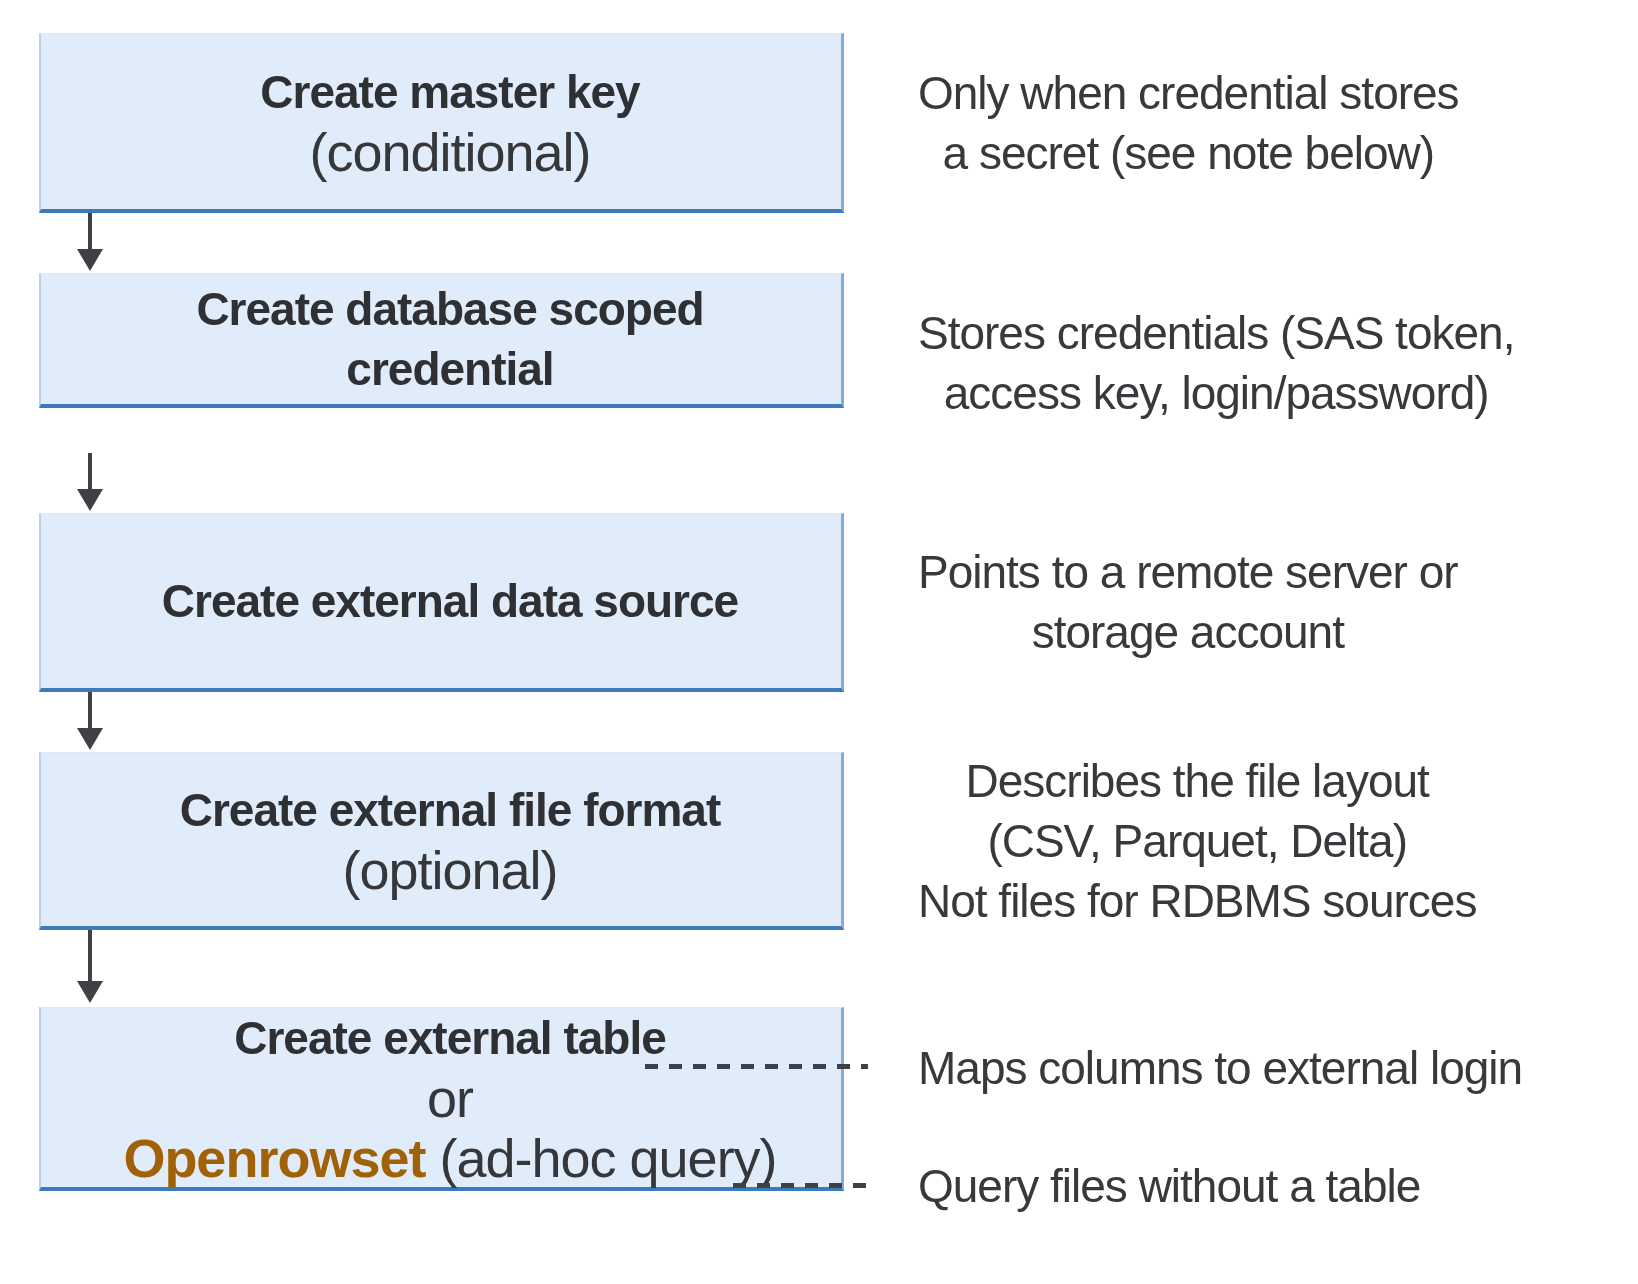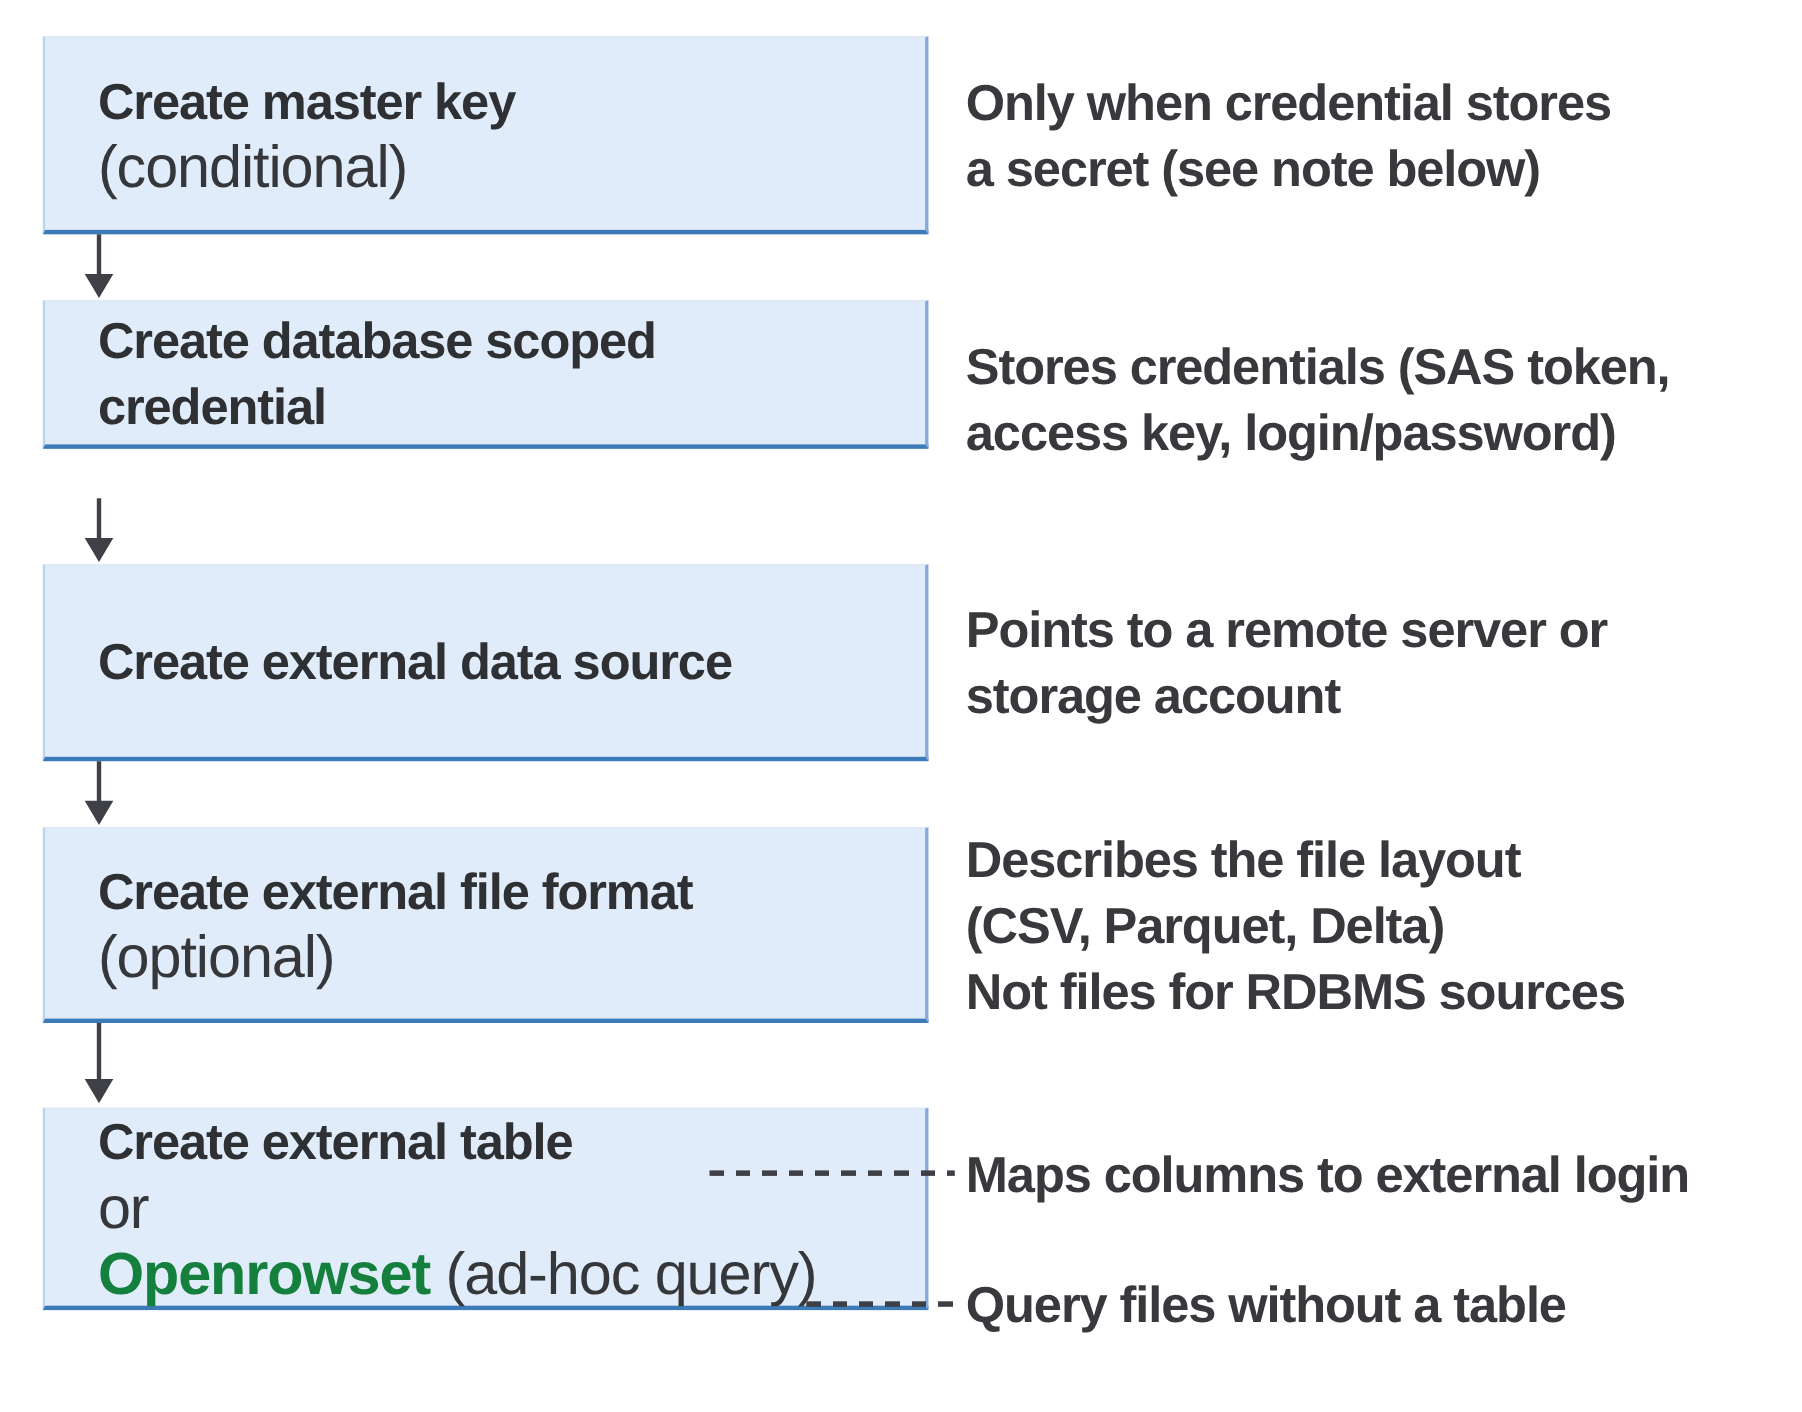--- a/index.html
+++ b/index.html
@@ -2,20 +2,21 @@
 <html><head>
 <meta charset="utf-8">
 <style>
   html,body{margin:0;padding:0;background:#ffffff;}
   .canvas{
     position:relative;
     width:1638px;height:1284px;
     background:#ffffff;
     font-family:"Liberation Sans","DejaVu Sans",sans-serif;
     overflow:hidden;
+    text-align:center;
   }
   .box{
     position:absolute;
     left:39px;width:805px;
     box-sizing:border-box;
     background:#e1ecfa;
     border-left:2px solid #b9d3ee;
     border-top:1px solid #d9e7f7;
     border-right:3px solid #84aad9;
     border-bottom:4px solid #3d7ab8;
@@ -23,25 +24,25 @@
     padding:0 30px 0 48px;
   }
   .box-title{
     font-size:46px;line-height:60px;font-weight:bold;
     color:#2f3033;letter-spacing:-1px;
   }
   .box-sub{
     font-size:54px;line-height:60px;font-weight:normal;
     color:#36373a;letter-spacing:-1px;
   }
-  .box-sub .bold{font-weight:bold;color:#15803d;}
+  .box-sub .bold{font-weight:bold;color:#a16207;}
   .note{
-    position:absolute;left:878px;
+    position:absolute;left:918px;
     font-size:46px;line-height:60px;color:#38393c;
-    letter-spacing:-1px;white-space:nowrap;font-weight:bold;
+    letter-spacing:-1px;white-space:nowrap;
   }
   .arrow{
     position:absolute;left:77px;width:26px;
   }
   .arrow .stem{
     position:absolute;left:11px;top:0;bottom:19px;width:4px;
     background:#3f4045;
   }
   .arrow .head{
     position:absolute;left:0;bottom:0;width:0;height:0;

